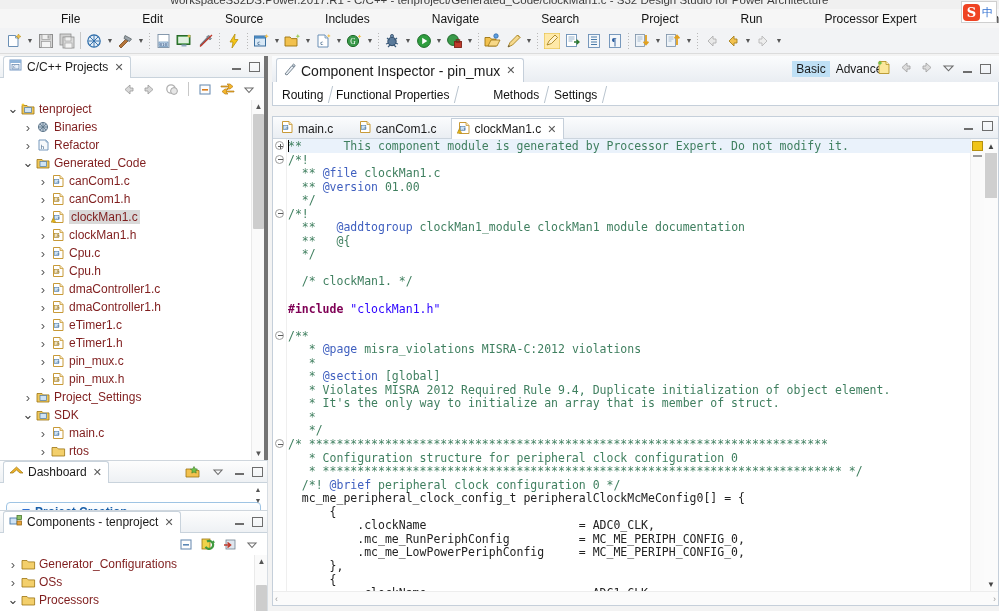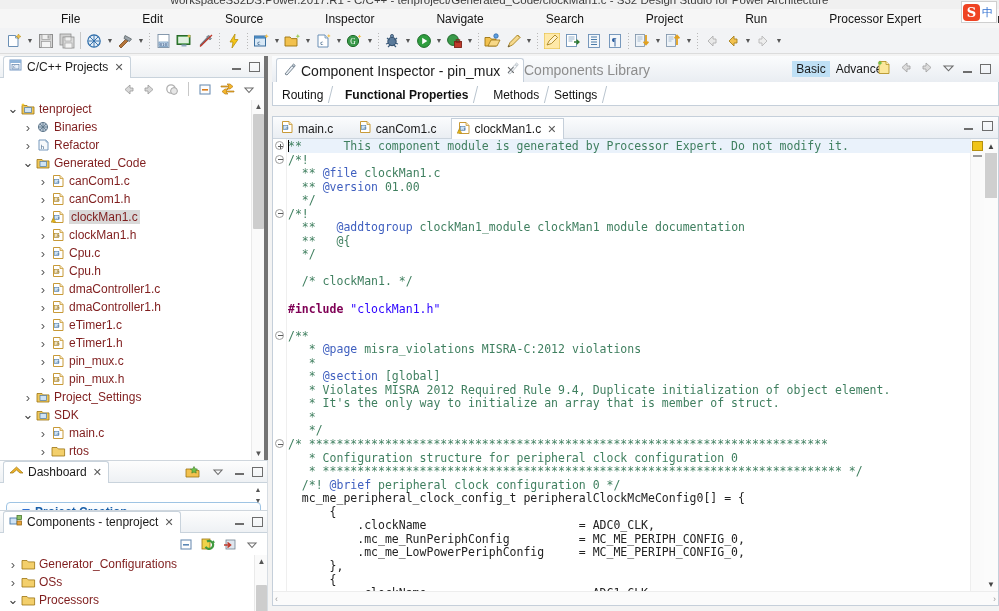--- a/index.html
+++ b/index.html
@@ -186,21 +186,21 @@
 <div id="app">
 
   <div class="titlebar">
     <div class="tt">workspaceS32DS.Power.2017.R1 - C/C++ - tenproject/Generated_Code/clockMan1.c - S32 Design Studio for Power Architecture</div>
   </div>
 
   <div class="menubar" id="menubar">
       <div class="mi">File</div>
       <div class="mi">Edit</div>
       <div class="mi">Source</div>
-      <div class="mi">Inspector</div>
+      <div class="mi">Includes</div>
       <div class="mi">Navigate</div>
       <div class="mi">Search</div>
       <div class="mi">Project</div>
       <div class="mi">Run</div>
       <div class="mi">Processor Expert</div>
       <div class="mi">Window</div>
       <div class="mi">Help</div>
     </div>
 
   <div class="toolbar" id="toolbar">
@@ -837,29 +837,20 @@
       <div class="ci-tab active" style="left:4px;">
         <span>
           <svg width="13" height="13" viewBox="0 0 13 13">
               <path d="M2 11 L9 2.5 L11 4.2 L4 12 Z" fill="#e9eef3" stroke="#6b7a88" stroke-width=".9"></path>
               <path d="M9 2.5 L10.6 1 L12.3 2.6 L11 4.2 Z" fill="#b9c6d2" stroke="#6b7a88" stroke-width=".8"></path>
             </svg>
         </span>
         <span class="lbl">Component Inspector - pin_mux</span>
         <span class="xglyph">✕</span>
       </div>
-      <div class="ci-tab inactive" style="left:228px;">
-        <span style="opacity:.45">
-          <svg width="13" height="13" viewBox="0 0 13 13">
-              <path d="M2 11 L9 2.5 L11 4.2 L4 12 Z" fill="#e9eef3" stroke="#6b7a88" stroke-width=".9"></path>
-              <path d="M9 2.5 L10.6 1 L12.3 2.6 L11 4.2 Z" fill="#b9c6d2" stroke="#6b7a88" stroke-width=".8"></path>
-            </svg>
-        </span>
-        <span class="lbl">Components Library</span>
-      </div>
 
       <div class="ba-group">
         <span class="ba on">Basic</span>
         <span class="ba">Advanced</span>
       </div>
 
       <div class="ci-tools">
         <span>
           <svg width="14" height="15" viewBox="0 0 14 15">
               <path d="M2 1.5h7l3 3v9H2z" fill="#fbe79b" stroke="#b69427" stroke-width=".9"></path>
@@ -885,21 +876,21 @@
         <span class="minbtn"></span>
         <span class="maxbtn"></span>
       </div>
     </div>
 
     <div class="prop-tabs" id="proptabs">
         <div class="ptab" style="left: 2px;">
           <span>Routing</span>
           <span class="sl"></span>
         </div>
-        <div class="ptab" style="left: 65px; font-weight: bold;">
+        <div class="ptab" style="left: 56px;">
           <span>Functional Properties</span>
           <span class="sl"></span>
         </div>
         <div class="ptab" style="left: 213.2px;">
           <span>Methods</span>
           <span class="sl"></span>
         </div>
         <div class="ptab" style="left: 274px;">
           <span>Settings</span>
           <span class="sl"></span>

